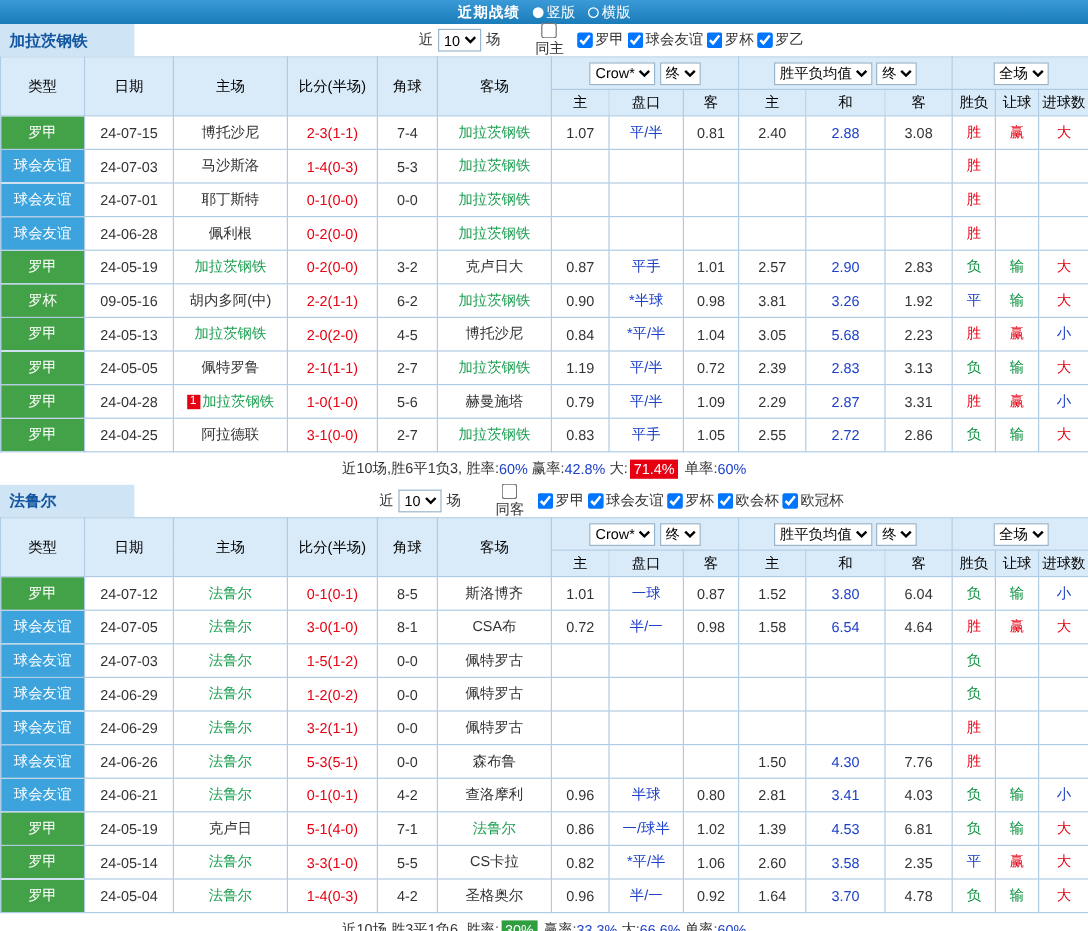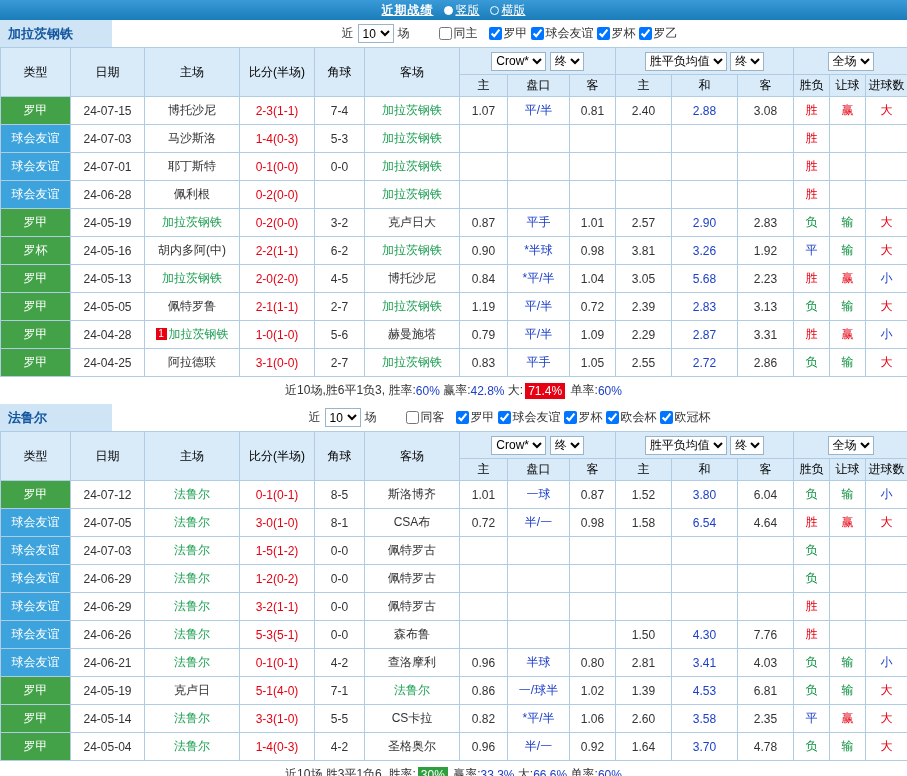--- a/index.html
+++ b/index.html
@@ -1,30 +1,30 @@
 <!DOCTYPE html>
 <html style="--red: #e60012; --green: #0e9140; --blue: #1d40c8; --selfteam: #1fa054;"><head>
 <meta charset="utf-8">
 <style>
   html,body{margin:0;padding:0;}
   body{width:907px;background:#fff;font-family:"Liberation Sans","DejaVu Sans",sans-serif;}
-  .topbar{background:linear-gradient(#3a9ad8,#1b7cba);height:20px;display:flex;align-items:center;justify-content:center;gap:10px;color:#fff;font-size:12px;text-decoration:underline;}
+  .topbar{background:linear-gradient(#3a9ad8,#1b7cba);height:20px;display:flex;align-items:center;justify-content:center;gap:10px;color:#fff;font-size:12px;}
   .topbar .title{font-weight:bold;letter-spacing:1px;}
   .radio-opt{display:inline-flex;align-items:center;gap:3px;cursor:pointer;}
   .dot{width:9px;height:9px;border:1px solid #fff;border-radius:50%;box-sizing:border-box;display:inline-block;}
   .radio-opt.checked .dot{background:#fff;}
   .section{width:907px;}
   .filter-row{display:flex;align-items:stretch;height:27px;font-size:12px;color:#333;}
   .team-name{width:112px;background:#cfe4f4;color:#1457a0;font-weight:bold;font-size:13px;display:flex;align-items:center;padding-left:8px;box-sizing:border-box;}
   .filters{flex:1;display:flex;align-items:center;justify-content:center;}
   .filters > *{margin:0 2px;}
   select{font-family:inherit;font-size:12px;height:19px;border:1px solid #9ab4c9;background:#fff;padding:0;}
   .chk{display:inline-flex;align-items:center;cursor:pointer;}
   .chk input{margin:0 2px 0 0;width:13px;height:13px;}
-  .chk-same{margin-left:27px;}
+  .chk-same{margin-left:27px;flex-direction:column;}
   .league-filters{display:inline-flex;align-items:center;margin-left:6px;}
   .league-filters .chk{margin-left:3px;}
   table.stats{border-collapse:collapse;table-layout:fixed;width:907px;font-size:12px;text-align:center;color:#333;}
   .stats th,.stats td{border:1px solid #b0cce4;padding:0;white-space:nowrap;overflow:hidden;}
   .stats thead th{background:#d9eaf8;font-weight:normal;color:#000;}
   .stats thead tr.hrow1 th{height:26px;}
   .stats thead tr.hrow2 th{height:21px;}
   .stats tbody td{height:27px;background:#fff;}
   td.league{color:#fff;}
   td.score{color:var(--red);}
@@ -204,21 +204,21 @@
           <td>1.01</td>
           <td>2.57</td>
           <td class="draw">2.90</td>
           <td>2.83</td>
           <td style="color: rgb(14, 145, 64);">负</td>
           <td style="color: rgb(14, 145, 64);">输</td>
           <td style="color: rgb(230, 0, 18);">大</td>
         </tr>
         <tr>
           <td class="league" style="background: rgb(67, 161, 71);">罗杯</td>
-          <td>24-05-16</td>
+          <td>09-05-16</td>
           <td class="team">胡内多阿(中)</td>
           <td class="score">2-2(1-1)</td>
           <td>6-2</td>
           <td class="team self">加拉茨钢铁</td>
           <td>0.90</td>
           <td class="hcap">*半球</td>
           <td>0.98</td>
           <td>3.81</td>
           <td class="draw">3.26</td>
           <td>1.92</td>

